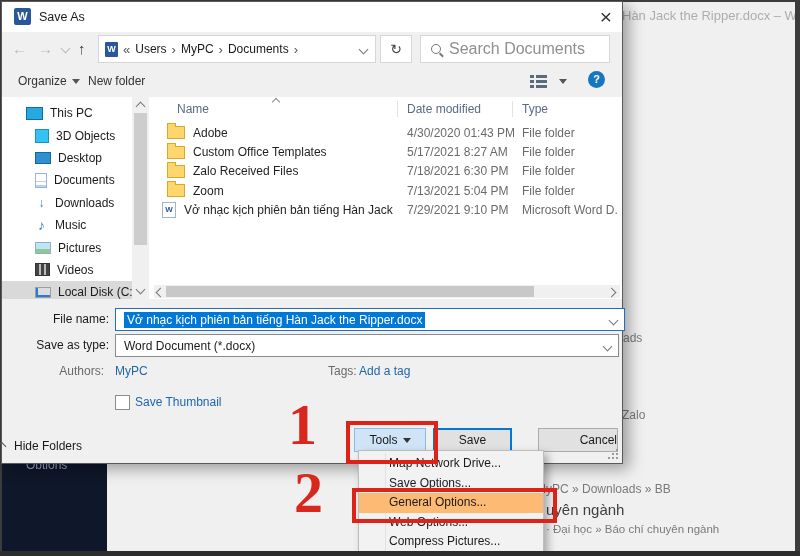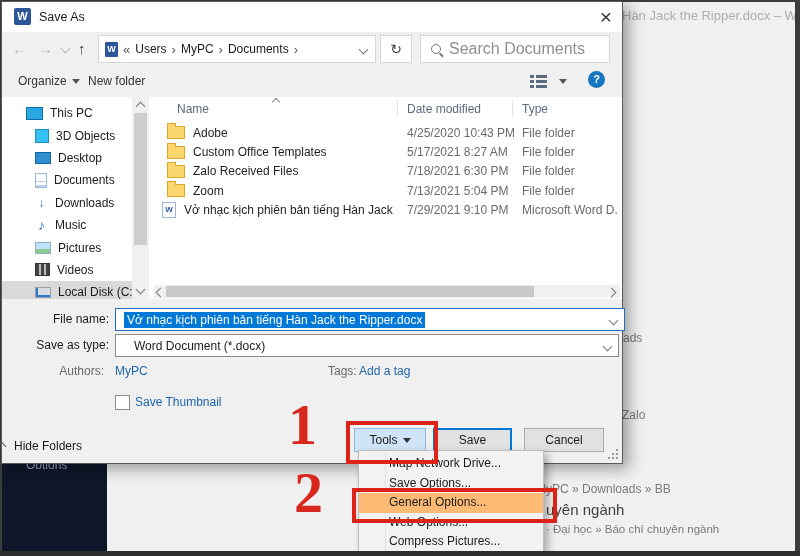--- a/index.html
+++ b/index.html
@@ -77,33 +77,33 @@
   .hsb .thumb{position:absolute;left:12px;top:1px;width:368px;height:11px;background:#c8c8c8;}
   .hsb .a-l{position:absolute;left:3px;top:4px;}
   .hsb .a-r{position:absolute;right:5px;top:4px;}
 
   
   .f-label{position:absolute;color:#1a1a1a;text-align:right;width:105px;left:2px;}
   .combo{position:absolute;left:113px;width:502px;height:21px;background:#fff;border:1px solid #8a8a8a;display:flex;align-items:center;}
   .combo.focus{border:1px solid #1f6fc0;padding-left:6px;}
   .combo .chvd{position:absolute;right:7px;top:8px;}
   .sel-text{background:#0078d7;color:#fff;padding:1px 3px;margin-left:2px;white-space:nowrap;}
-  .plain-text{margin-left:18px;white-space:nowrap;}
+  .plain-text{margin-left:8px;white-space:nowrap;}
   .meta-label{position:absolute;color:#6a6a6a;}
   .meta-link{position:absolute;color:#1e66ab;}
   .cb{position:absolute;left:113px;top:393px;width:13px;height:13px;background:#fff;border:1px solid #8c8c8c;}
   .cb-label{position:absolute;left:133px;top:393px;color:#1e66ab;}
 
   
   .hidefold{position:absolute;left:12px;top:437px;color:#1a1a1a;}
   .hf-chv{position:absolute;left:-16px;top:4px;width:6px;height:6px;border-right:1.5px solid #555;border-bottom:1.5px solid #555;transform:rotate(-135deg);}
   .btn{position:absolute;height:24px;box-sizing:border-box;text-align:center;font-size:12px;color:#1a1a1a;display:flex;align-items:center;justify-content:center;cursor:pointer;}
   .btn-tools{left:352px;top:426px;width:72px;background:#cfe4f7;border:1px solid #8bbbe8;}
   .btn-save{left:431px;top:426px;width:79px;background:#e1e1e1;border:2px solid #0078d7;}
-  .btn-cancel{left:522px;top:426px;width:80px;background:#e1e1e1;border:1px solid #acacac;}
+  .btn-cancel{left:536px;top:426px;width:80px;background:#e1e1e1;border:1px solid #acacac;justify-content:flex-end;}
   .grip{position:absolute;right:4px;bottom:4px;width:10px;height:10px;}
   .grip i{position:absolute;width:2px;height:2px;background:#9a9a9a;}
 
   
   .redbox{position:absolute;border:4px solid #dd2318;z-index:40;}
   .ann{position:absolute;color:#d8271d;font-family:"Liberation Serif","DejaVu Serif",serif;font-weight:bold;font-size:58px;line-height:1;z-index:45;}
 
   
   .menu{position:absolute;left:358px;top:450px;width:186px;height:104px;background:#f2f2f2;border:1px solid #bdbdbd;box-shadow:4px 4px 8px rgba(0,0,0,.3);z-index:30;padding-top:3px;box-sizing:border-box;}
   .menu .gutter{position:absolute;left:26px;top:2px;bottom:2px;width:1px;background:#e2e2e2;}
@@ -230,21 +230,21 @@
           <span class="sortchv"></span>
           <span class="abs" style="left:253px;top:5px;">Date modified</span>
           <span class="abs" style="left:368px;top:5px;">Type</span>
           <span class="sep" style="left:243px;"></span>
           <span class="sep" style="left:358px;"></span>
         </div>
         <div class="rows">
           <div class="fr">
               <span class="folder"></span>
               <span class="fname">Adobe</span>
-              <span class="fdate">4/25/2020 10:43 PM</span>
+              <span class="fdate">4/30/2020 01:43 PM</span>
               <span class="ftype">File folder</span>
             </div>
           <div class="fr">
               <span class="folder"></span>
               <span class="fname">Custom Office Templates</span>
               <span class="fdate">5/17/2021 8:27 AM</span>
               <span class="ftype">File folder</span>
             </div>
           <div class="fr">
               <span class="folder"></span>

